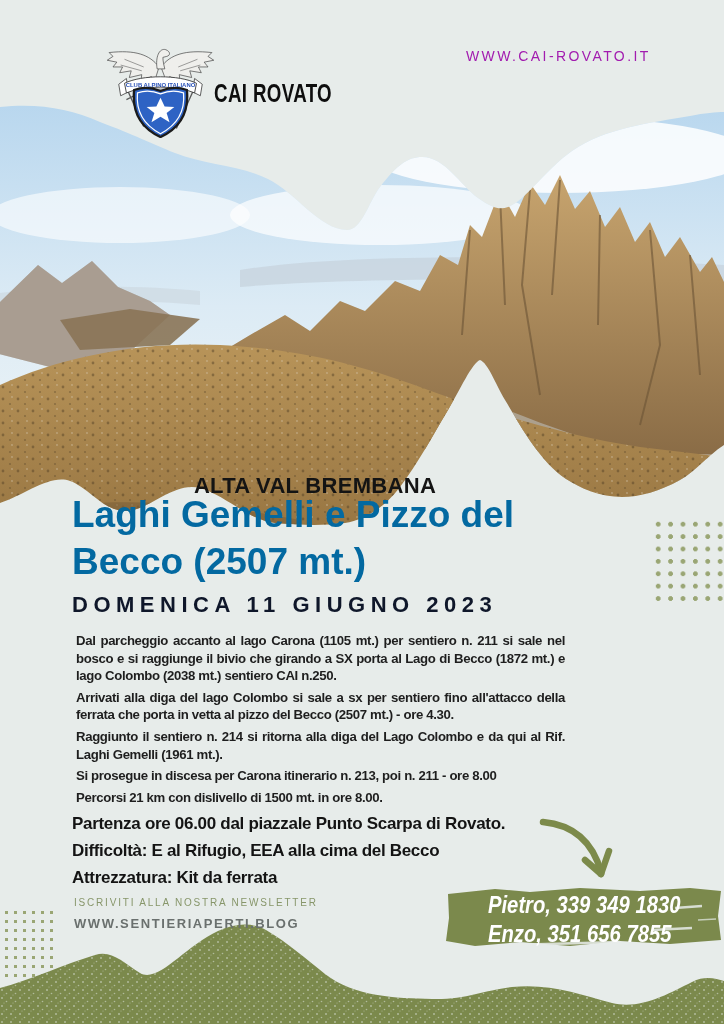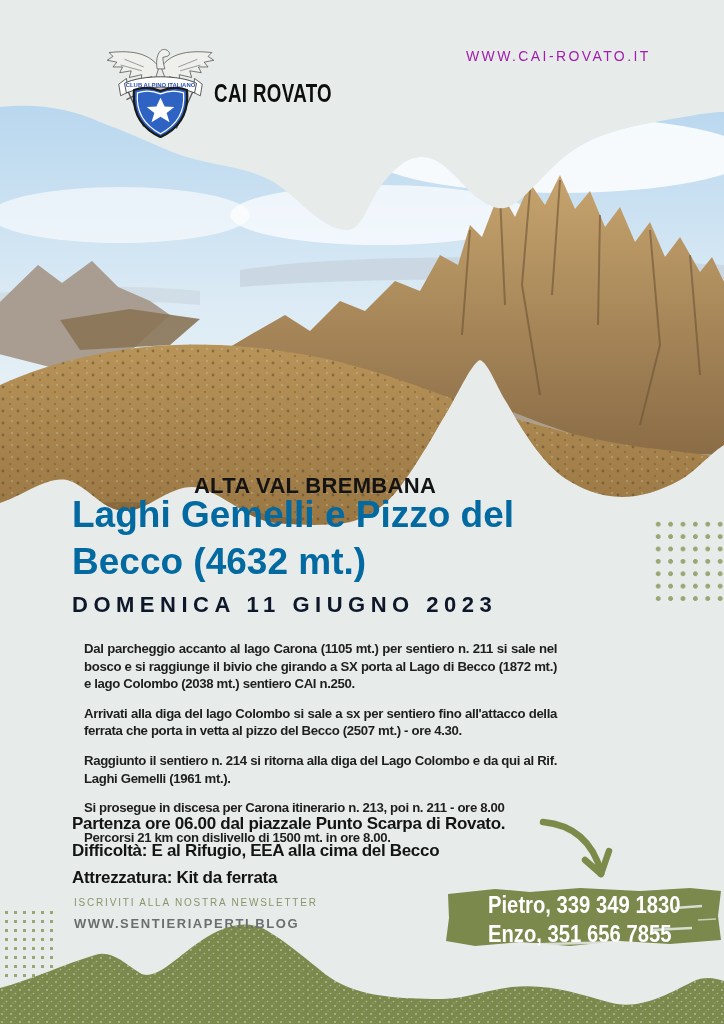--- a/index.html
+++ b/index.html
@@ -46,38 +46,38 @@
   .event-date{
     left:72px; top:592px; z-index:3;
     font-size:22px; font-weight:800; color:#0f172a; letter-spacing:5.5px; white-space:nowrap;
   }
   
   .route-description{
     left:72px; top:628px; width:497px; z-index:3;
     font-size:13.2px; line-height:17.6px; font-weight:700; color:#1e1e1e;
     letter-spacing:-.35px; text-align:justify;
   }
-  .route-description p{margin:12px;}
+  .route-description p{margin:4px;}
   .logistics{
     left:72px; top:810px; z-index:3;
     font-size:17px; line-height:27px; font-weight:700; color:#141414; letter-spacing:-.3px;
   }
   
   .newsletter-label{
     left:74px; top:897px; z-index:3;
     font-size:10px; font-weight:400; letter-spacing:1.8px; color:#87966a; white-space:nowrap;
   }
   .newsletter-url{
     left:74px; top:916px; z-index:3;
     font-size:13px; font-weight:700; letter-spacing:1.6px; color:#6a706e; white-space:nowrap;
   }
   
   .curved-arrow{left:533px; top:798px; width:85px; height:88px; z-index:3;}
   
-  .contact-badge{left:440px; top:880px; width:284px; height:80px; z-index:4;}
+  .contact-badge{left:440px; top:880px; width:284px; height:80px; z-index:4;font-style:italic;}
   .contact-badge svg{position:absolute; left:0; top:0;}
   .badge-text{
     position:absolute; left:48px; top:11px; z-index:2;
     color:#ffffff; font-weight:800; font-size:23px; line-height:29px;
     transform:scaleX(.88); transform-origin:left top; white-space:nowrap;
   }
   
   .bottom-mountain{left:0; top:924px; width:724px; height:100px; z-index:2;}
 </style>
 </head>
@@ -184,21 +184,21 @@
       </g>
     </g>
   </svg>
 
   <div class="abs dots dots-right"></div>
   <div class="abs dots dots-left"></div>
 
   <div class="abs region-label">ALTA VAL BREMBANA</div>
 
   <h1 class="abs event-title"><span>Laghi Gemelli e Pizzo del</span><br>
-    <span>Becco (4632 mt.)</span></h1>
+    <span>Becco (2507 mt.)</span></h1>
 
   <div class="abs event-date">DOMENICA 11 GIUGNO 2023</div>
 
   <div class="abs route-description">
     <p>Dal parcheggio accanto al lago Carona (1105 mt.) per sentiero n. 211 si sale nel bosco e si raggiunge il bivio che girando a SX porta al Lago di Becco (1872 mt.) e lago Colombo (2038 mt.) sentiero CAI n.250.</p>
     <p>Arrivati alla diga del lago Colombo si sale a sx per sentiero fino all'attacco della ferrata che porta in vetta al pizzo del Becco (2507 mt.) - ore 4.30.</p>
     <p>Raggiunto il sentiero n. 214 si ritorna alla diga del Lago Colombo e da qui al Rif. Laghi Gemelli (1961 mt.).</p>
     <p>Si prosegue in discesa per Carona itinerario n. 213, poi n. 211 - ore 8.00</p>
     <p>Percorsi 21 km con dislivello di 1500 mt. in ore 8.00.</p>
   </div>

